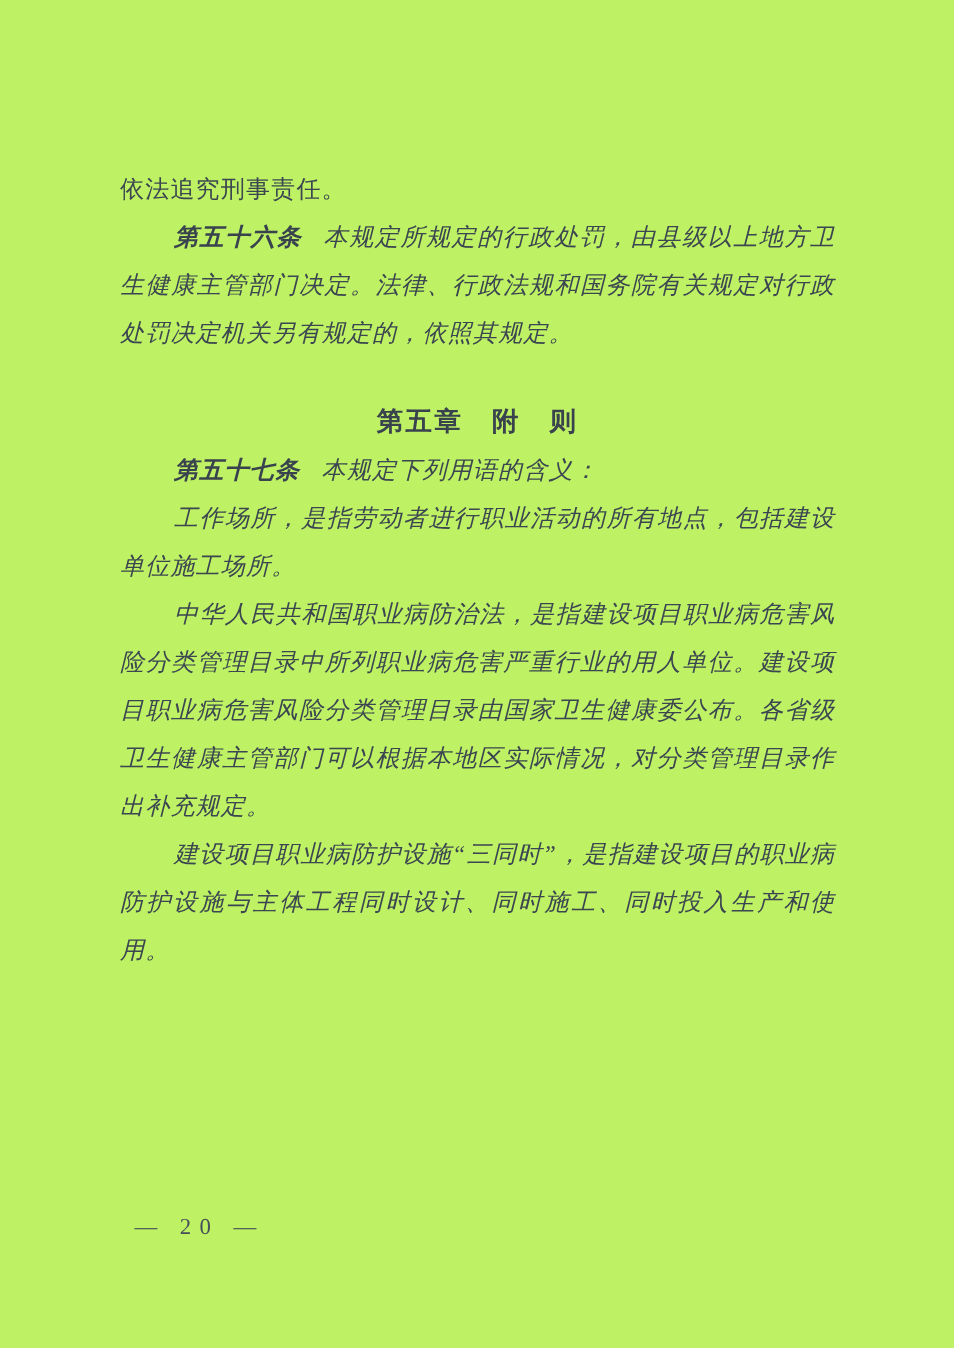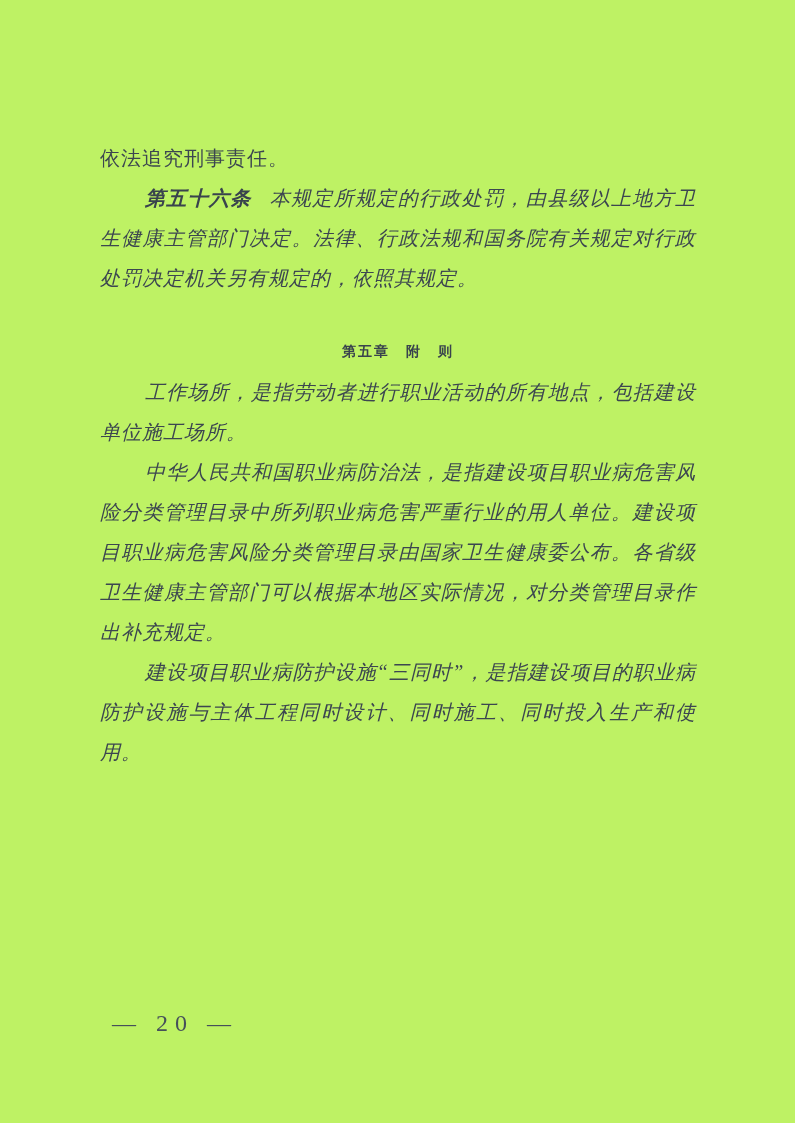--- a/index.html
+++ b/index.html
@@ -36,29 +36,29 @@
     font-weight: 700;
     color: #39434d;
     padding-right: 18px;
   }
   .chapter {
     margin: 33px 0 1px 0;
     text-align: center;
     text-indent: 0;
     font-family: "Liberation Sans", "DejaVu Sans", sans-serif;
     font-weight: 700;
-    font-size: 14px;
+    font-size: 22px;
     letter-spacing: 2px;
     color: #39434d;
   }
   .footer {
     position: absolute;
     left: 112px;
     top: 1012px;
-    font-size: 24px;
+    font-size: 19px;
     line-height: 22px;
     letter-spacing: 7px;
     color: #46505a;
     font-family: "Liberation Serif", "DejaVu Serif", serif;
   }
 </style>
 </head>
 <body>
 
 <div class="sheet">
@@ -70,20 +70,23 @@
     </p>
 
     <p class="para indent">
       <span class="lead">第五十六条</span><span>本规定所规定的行政处罚，由县级以上地方卫生健康主管部门决定。法律、行政法规和国务院有关规定对行政处罚决定机关另有规定的，依照其规定。</span>
     </p>
 
     <p class="para chapter">
       <span>第五章　附　则</span>
     </p>
 
+    <p class="para indent">
+      <span class="lead">第五十七条</span><span>本规定下列用语的含义：</span>
+    </p>
 
     <p class="para indent">
       <span>工作场所，是指劳动者进行职业活动的所有地点，包括建设单位施工场所。</span>
     </p>
 
     <p class="para indent">
       <span>中华人民共和国职业病防治法，是指建设项目职业病危害风险分类管理目录中所列职业病危害严重行业的用人单位。建设项目职业病危害风险分类管理目录由国家卫生健康委公布。各省级卫生健康主管部门可以根据本地区实际情况，对分类管理目录作出补充规定。</span>
     </p>
 
     <p class="para indent">

